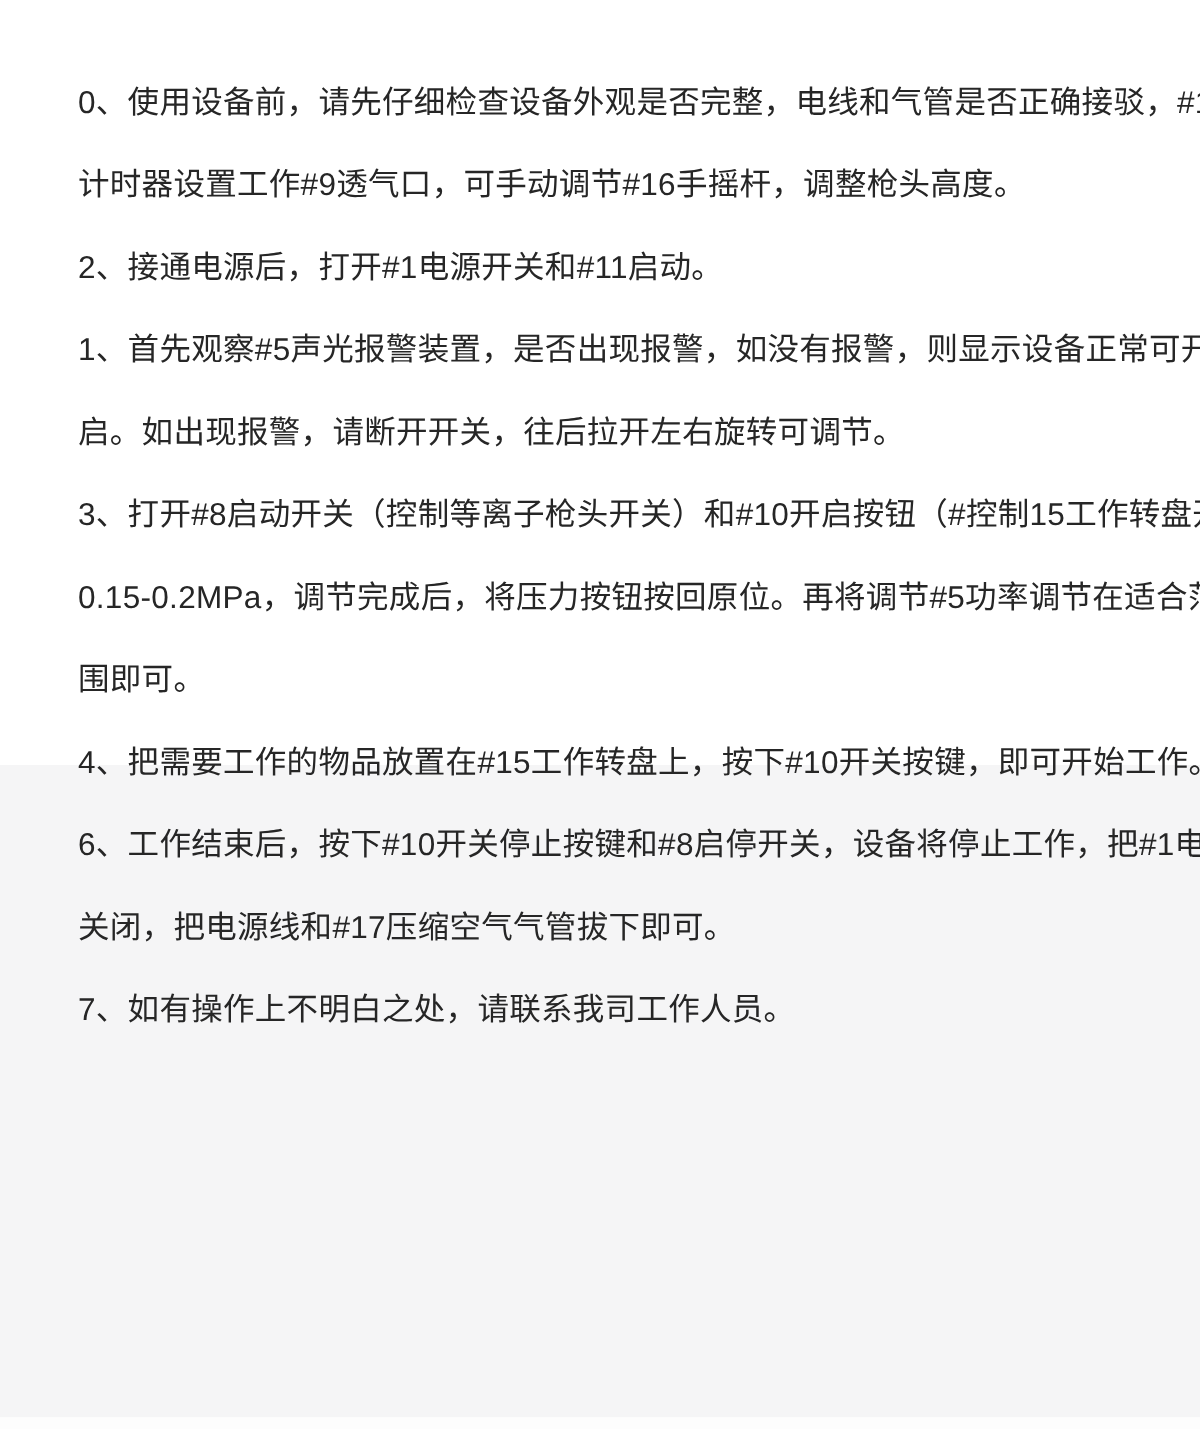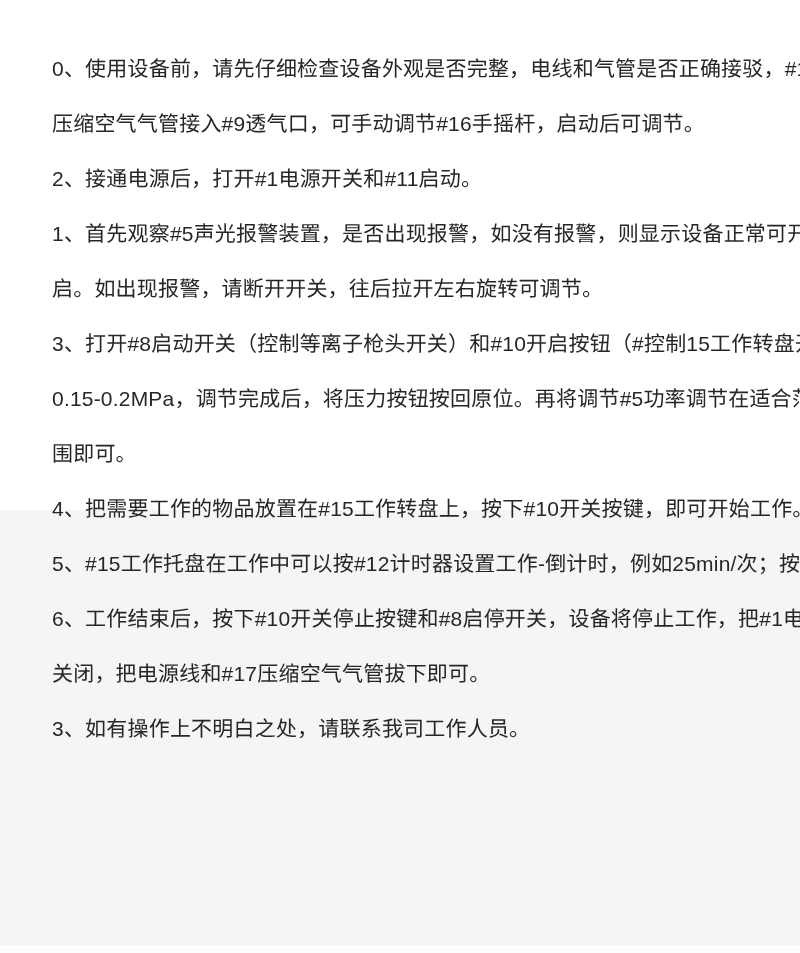--- a/index.html
+++ b/index.html
@@ -54,26 +54,25 @@
 </style>
 </head>
 <body>
 
 <div class="page">
   <div class="section-bg"></div>
   <div class="bottom-strip"></div>
 
   <div class="doc">
     <div class="line">0、使用设备前，请先仔细检查设备外观是否完整，电线和气管是否正确接驳，#17</div>
-    <div class="line">压缩空气气管接入#9透气口，可手动调节#16手摇杆，启动后可调节。</div>
+    <div class="line">计时器设置工作#9透气口，可手动调节#16手摇杆，调整枪头高度。</div>
     <div class="line">2、接通电源后，打开#1电源开关和#11启动。</div>
     <div class="line">1、首先观察#5声光报警装置，是否出现报警，如没有报警，则显示设备正常可开</div>
     <div class="line">启。如出现报警，请断开开关，往后拉开左右旋转可调节。</div>
     <div class="line">3、打开#8启动开关（控制等离子枪头开关）和#10开启按钮（#控制15工作转盘开</div>
     <div class="line">0.15-0.2MPa，调节完成后，将压力按钮按回原位。再将调节#5功率调节在适合范</div>
     <div class="line">围即可。</div>
     <div class="line">4、把需要工作的物品放置在#15工作转盘上，按下#10开关按键，即可开始工作。</div>
-    <div class="line">5、#15工作托盘在工作中可以按#12计时器设置工作-倒计时，例如25min/次；按</div>
     <div class="line">6、工作结束后，按下#10开关停止按键和#8启停开关，设备将停止工作，把#1电源</div>
     <div class="line">关闭，把电源线和#17压缩空气气管拔下即可。</div>
-    <div class="line">3、如有操作上不明白之处，请联系我司工作人员。</div>
+    <div class="line">7、如有操作上不明白之处，请联系我司工作人员。</div>
   </div>
 </div>
 
 </body></html>

